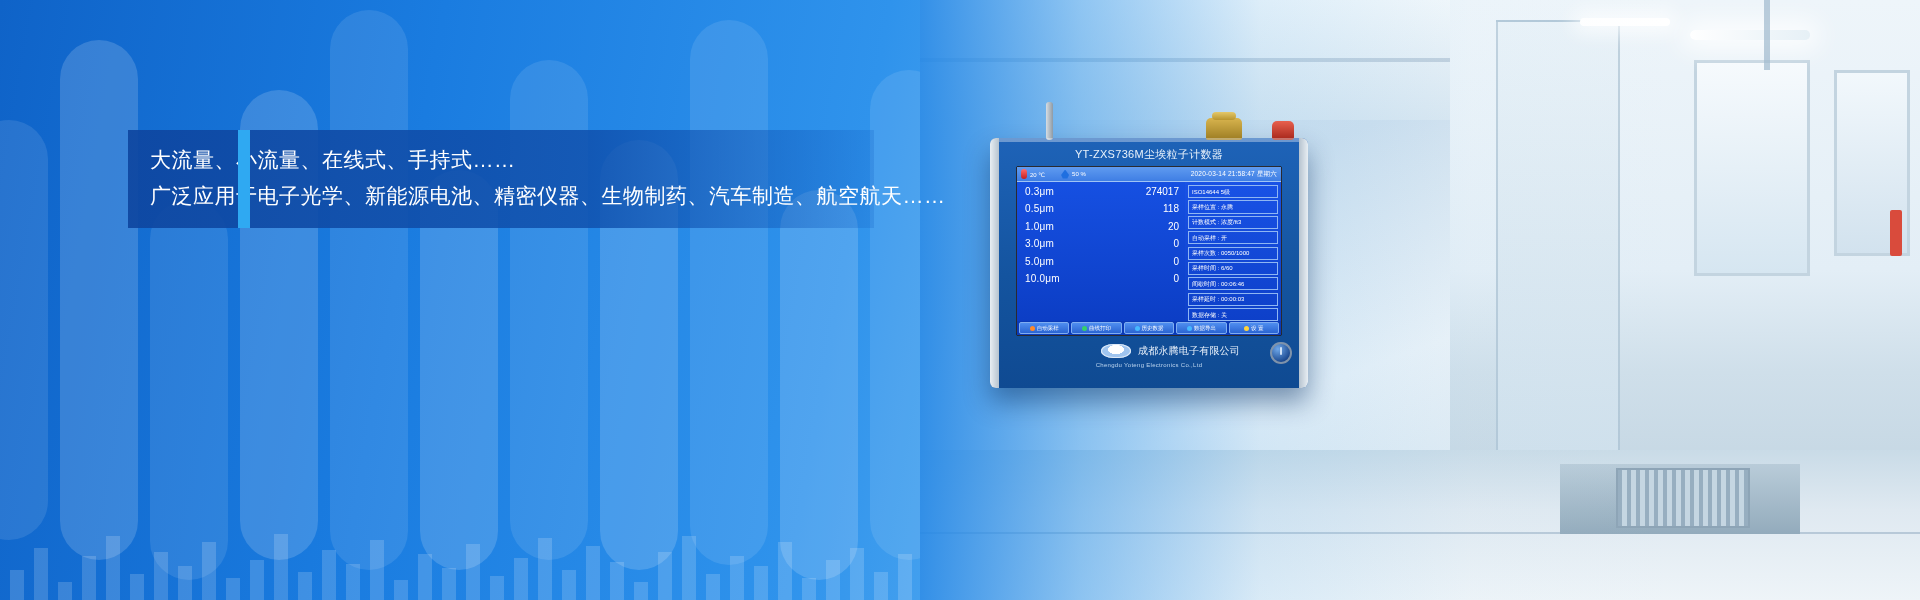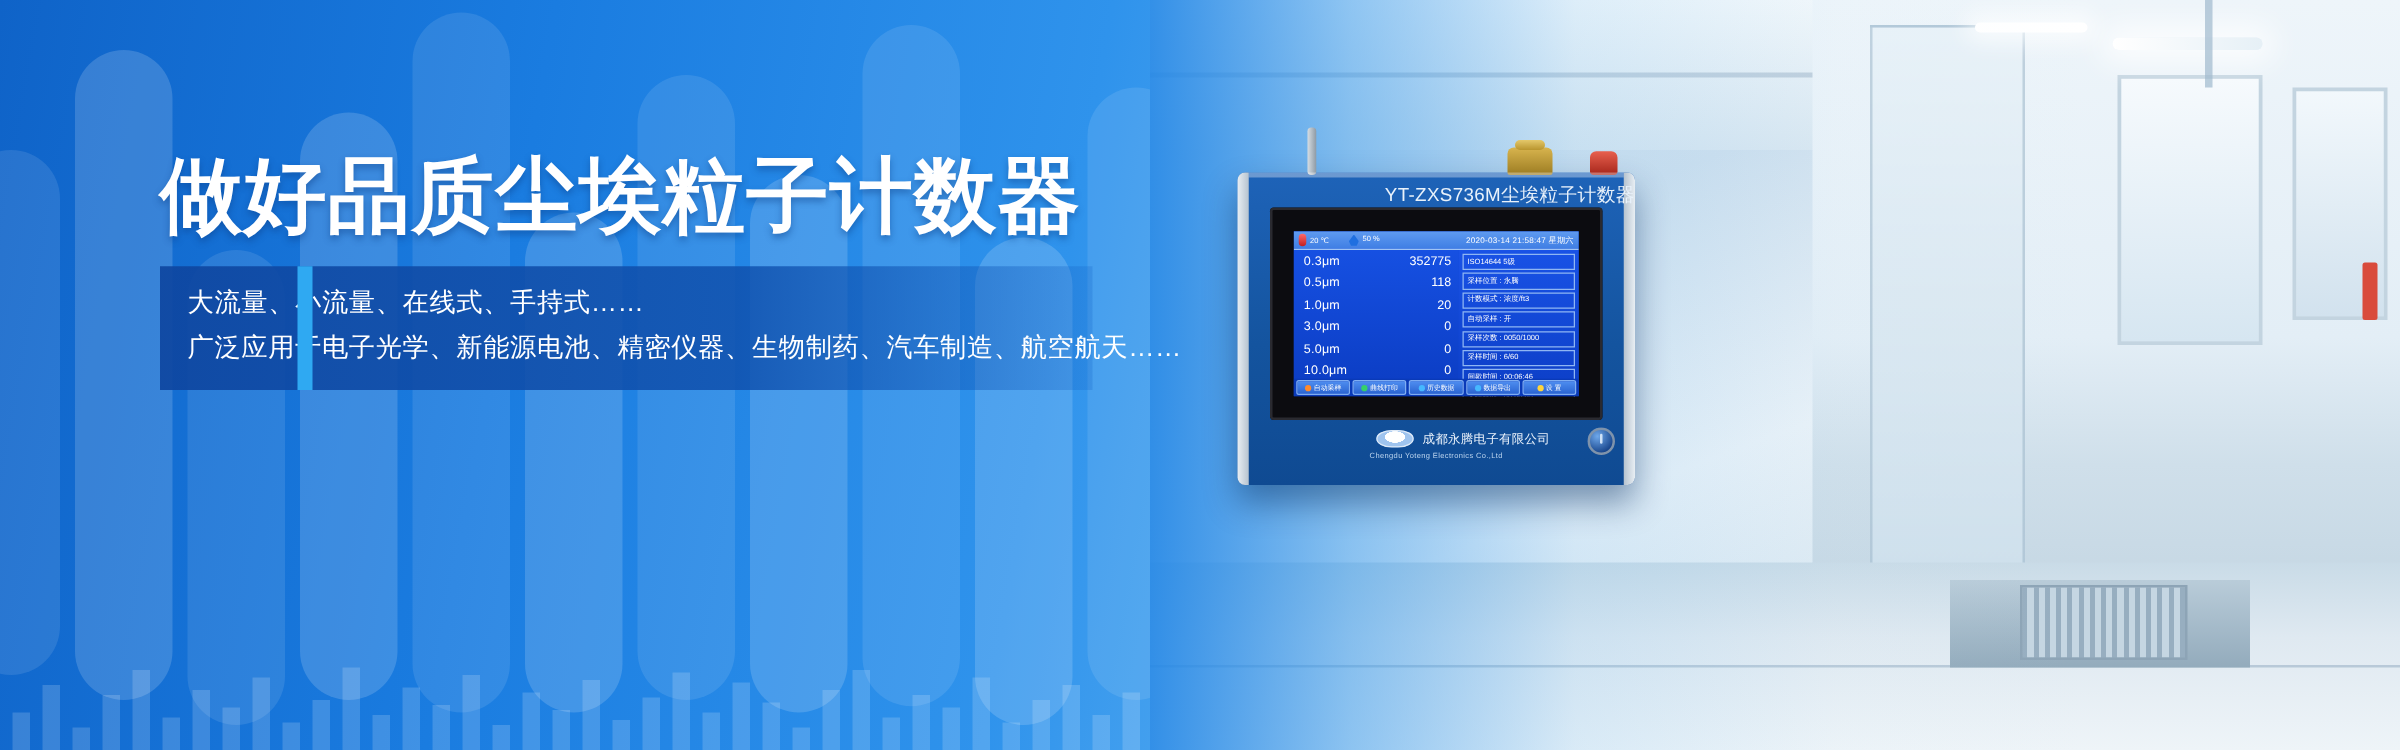--- a/index.html
+++ b/index.html
@@ -79,35 +79,35 @@
   
   .device{position:absolute;left:990px;top:138px;width:318px;height:250px;}
   .dev-body{position:absolute;inset:0;border-radius:6px;
     background:linear-gradient(180deg,#1e63b8 0%,#14549f 55%,#0f4a92 100%);
     box-shadow:0 14px 26px rgba(0,40,90,.45);}
   .dev-edgeL{position:absolute;left:0;top:0;width:9px;height:100%;border-radius:6px 0 0 6px;
     background:linear-gradient(90deg,#e8eef3,#b6c3cf);}
   .dev-edgeR{position:absolute;right:0;top:0;width:9px;height:100%;border-radius:0 6px 6px 0;
     background:linear-gradient(90deg,#b6c3cf,#e8eef3);}
   .dev-top{position:absolute;left:9px;right:9px;top:0;height:4px;background:rgba(255,255,255,.35);}
-  .dev-title{position:absolute;left:0;right:0;top:9px;text-align:right;
-    color:#e9f2fb;font-size:15px;letter-spacing:.3px;}
+  .dev-title{position:absolute;left:0;right:0;top:9px;text-align:center;
+    color:#e9f2fb;font-size:11px;letter-spacing:.3px;}
   
   .antenna{position:absolute;left:56px;top:-36px;width:7px;height:38px;border-radius:3px;
     background:linear-gradient(90deg,#d6dde3,#8e9aa5);}
   .knob-gold{position:absolute;left:216px;top:-20px;width:36px;height:22px;border-radius:5px 5px 2px 2px;
     background:linear-gradient(180deg,#d8b44e,#9c7c22);}
   .knob-gold:after{content:"";position:absolute;left:6px;top:-6px;width:24px;height:8px;border-radius:4px;
     background:linear-gradient(180deg,#e4c86a,#b9952e);}
   .lamp-red{position:absolute;left:282px;top:-17px;width:22px;height:19px;border-radius:5px 5px 3px 3px;
     background:linear-gradient(180deg,#e8604e,#a5251a);}
 
   
   .screen{position:absolute;left:26px;top:28px;width:266px;height:170px;
-    background:#0c0c10;border-radius:3px;padding:19px;box-sizing:border-box;
+    background:#0c0c10;border-radius:3px;padding:1px;box-sizing:border-box;
     box-shadow:inset 0 0 0 2px #2a2a30;}
   .scr-inner{position:relative;width:100%;height:100%;background:#0f46d6;overflow:hidden;}
   .scr-top{display:flex;align-items:center;height:15px;
     background:linear-gradient(180deg,#5f9bf0,#3f7ee4);padding:0 4px;box-sizing:border-box;
     border-bottom:1px solid #9fc4f5;}
   .scr-top .grp{display:flex;align-items:center;gap:3px;margin-right:16px;}
   .ico-temp{width:6px;height:10px;border-radius:3px;background:linear-gradient(180deg,#ff6a6a,#c21f1f);}
   .ico-hum{width:8px;height:9px;background:#1f6fe0;
     clip-path:polygon(50% 0,100% 62%,78% 100%,22% 100%,0 62%);}
   .scr-top span{font-size:6px;color:#fff;}
@@ -227,21 +227,20 @@
     <div class="ph-pipe"></div>
     <div class="ph-redsign"></div>
     <div class="ph-floor"></div>
     <div class="ph-floorline"></div>
     <div class="ph-base"></div>
     <div class="ph-vent"></div>
     <div class="tint"></div>
   </div>
 
   <div class="copy">
-    <div class="h2">做好品质尘埃粒子计数器</div>
     <div class="subwrap">
       <div class="subaccent"></div>
       <div class="subbox">
         <div class="ln">大流量、小流量、在线式、手持式……</div>
         <div class="ln">广泛应用于电子光学、新能源电池、精密仪器、生物制药、汽车制造、航空航天……</div>
       </div>
     </div>
   </div>
 
   <div class="device">
@@ -267,21 +266,21 @@
             <span class="ico-hum"></span>
             <span>50 %</span>
           </div>
           <span class="dt">2020-03-14 21:58:47  星期六</span>
         </div>
 
         <div class="scr-main">
           <div class="scr-left">
             <div class="prow">
               <span class="lbl">0.3μm</span>
-              <span class="val">352775</span>
+              <span class="val">274017</span>
             </div>
             <div class="prow">
               <span class="lbl">0.5μm</span>
               <span class="val">118</span>
             </div>
             <div class="prow">
               <span class="lbl">1.0μm</span>
               <span class="val">20</span>
             </div>
             <div class="prow">

